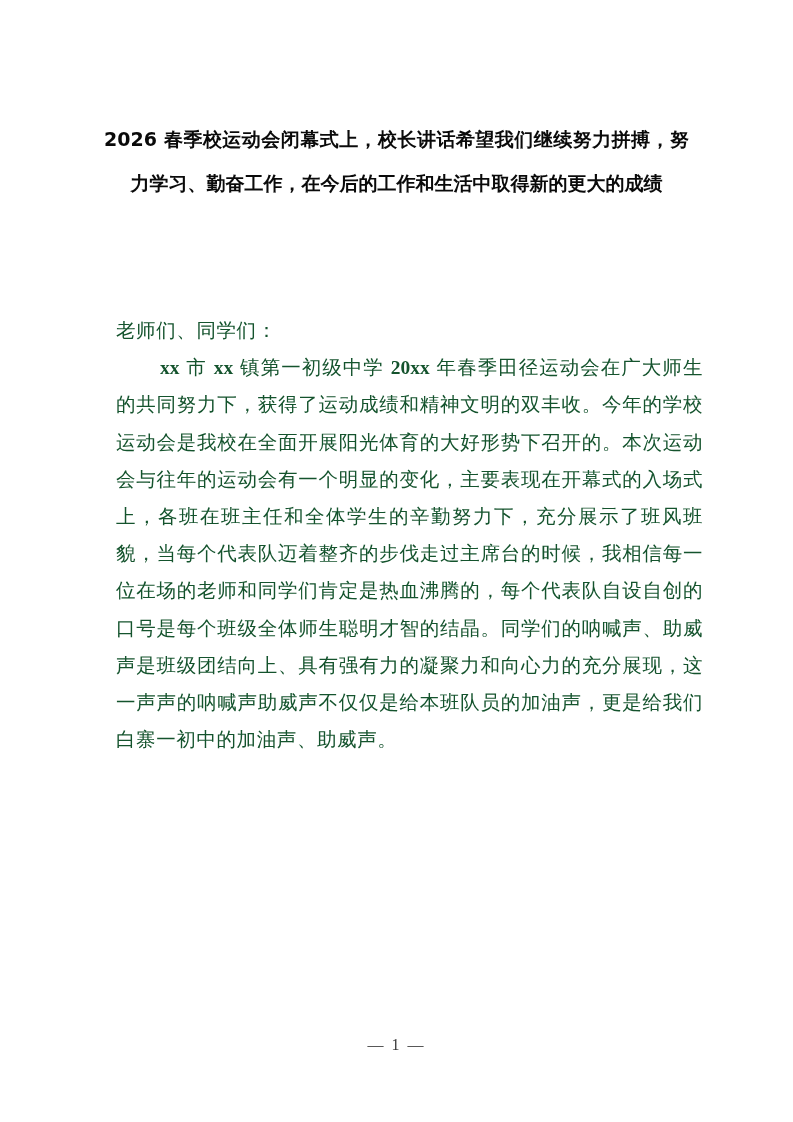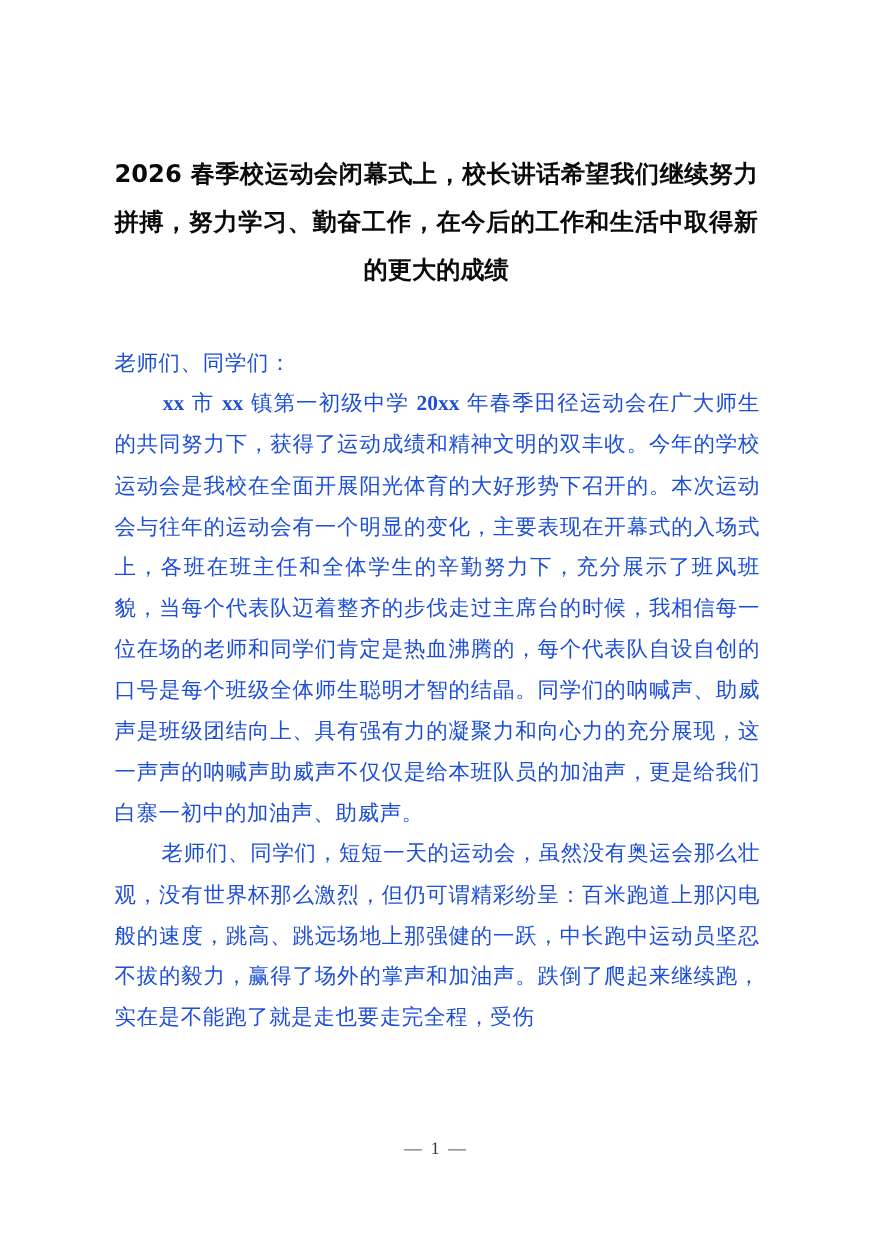--- a/index.html
+++ b/index.html
@@ -24,44 +24,44 @@
     width: 793px;
     height: 1122px;
     background: #ffffff;
     box-sizing: border-box;
   }
 
   
   .doc-title {
     position: absolute;
     left: 104px;
-    top: 122px;
+    top: 104px;
     width: 585px;
     text-align: center;
     font-family: "DejaVu Sans", "Liberation Sans", sans-serif;
     font-weight: 700;
-    font-size: 22px;
+    font-size: 19px;
     line-height: 44px;
     letter-spacing: 0px;
     color: #0a0a0a;
     text-align: justify;
     text-align-last: center;
     word-break: break-all;
   }
 
   
   .doc-body {
     position: absolute;
-    left: 104px;
+    left: 116px;
     top: 312px;
     width: 587px;
     font-family: "Liberation Serif", "DejaVu Serif", serif;
     font-size: 19.5px;
     line-height: 37.2px;
-    color: #1d4ed8;
+    color: #14532d;
   }
 
   .para {
     margin: 0;
     text-align: justify;
     text-align-last: left;
     text-justify: inter-ideograph;
     word-break: break-all;
     letter-spacing: 0.6px;
   }
@@ -97,19 +97,18 @@
 <div class="page">
 
   <h1 class="doc-title">2026 春季校运动会闭幕式上，校长讲话希望我们继续努力拼搏，努力学习、勤奋工作，在今后的工作和生活中取得新的更大的成绩</h1>
 
   <div class="doc-body">
 
     <p class="para">老师们、同学们：</p>
 
     <p class="para indent"><span class="latin">xx</span> 市 <span class="latin">xx</span> 镇第一初级中学 <span class="latin">20xx</span> 年春季田径运动会在广大师生的共同努力下，获得了运动成绩和精神文明的双丰收。今年的学校运动会是我校在全面开展阳光体育的大好形势下召开的。本次运动会与往年的运动会有一个明显的变化，主要表现在开幕式的入场式上，各班在班主任和全体学生的辛勤努力下，充分展示了班风班貌，当每个代表队迈着整齐的步伐走过主席台的时候，我相信每一位在场的老师和同学们肯定是热血沸腾的，每个代表队自设自创的口号是每个班级全体师生聪明才智的结晶。同学们的呐喊声、助威声是班级团结向上、具有强有力的凝聚力和向心力的充分展现，这一声声的呐喊声助威声不仅仅是给本班队员的加油声，更是给我们白寨一初中的加油声、助威声。</p>
 
-    <p class="para indent">老师们、同学们，短短一天的运动会，虽然没有奥运会那么壮观，没有世界杯那么激烈，但仍可谓精彩纷呈：百米跑道上那闪电般的速度，跳高、跳远场地上那强健的一跃，中长跑中运动员坚忍不拔的毅力，赢得了场外的掌声和加油声。跌倒了爬起来继续跑，实在是不能跑了就是走也要走完全程，受伤</p>
 
   </div>
 
   <div class="page-footer">— 1 —</div>
 
 </div>
 
 </body></html>

